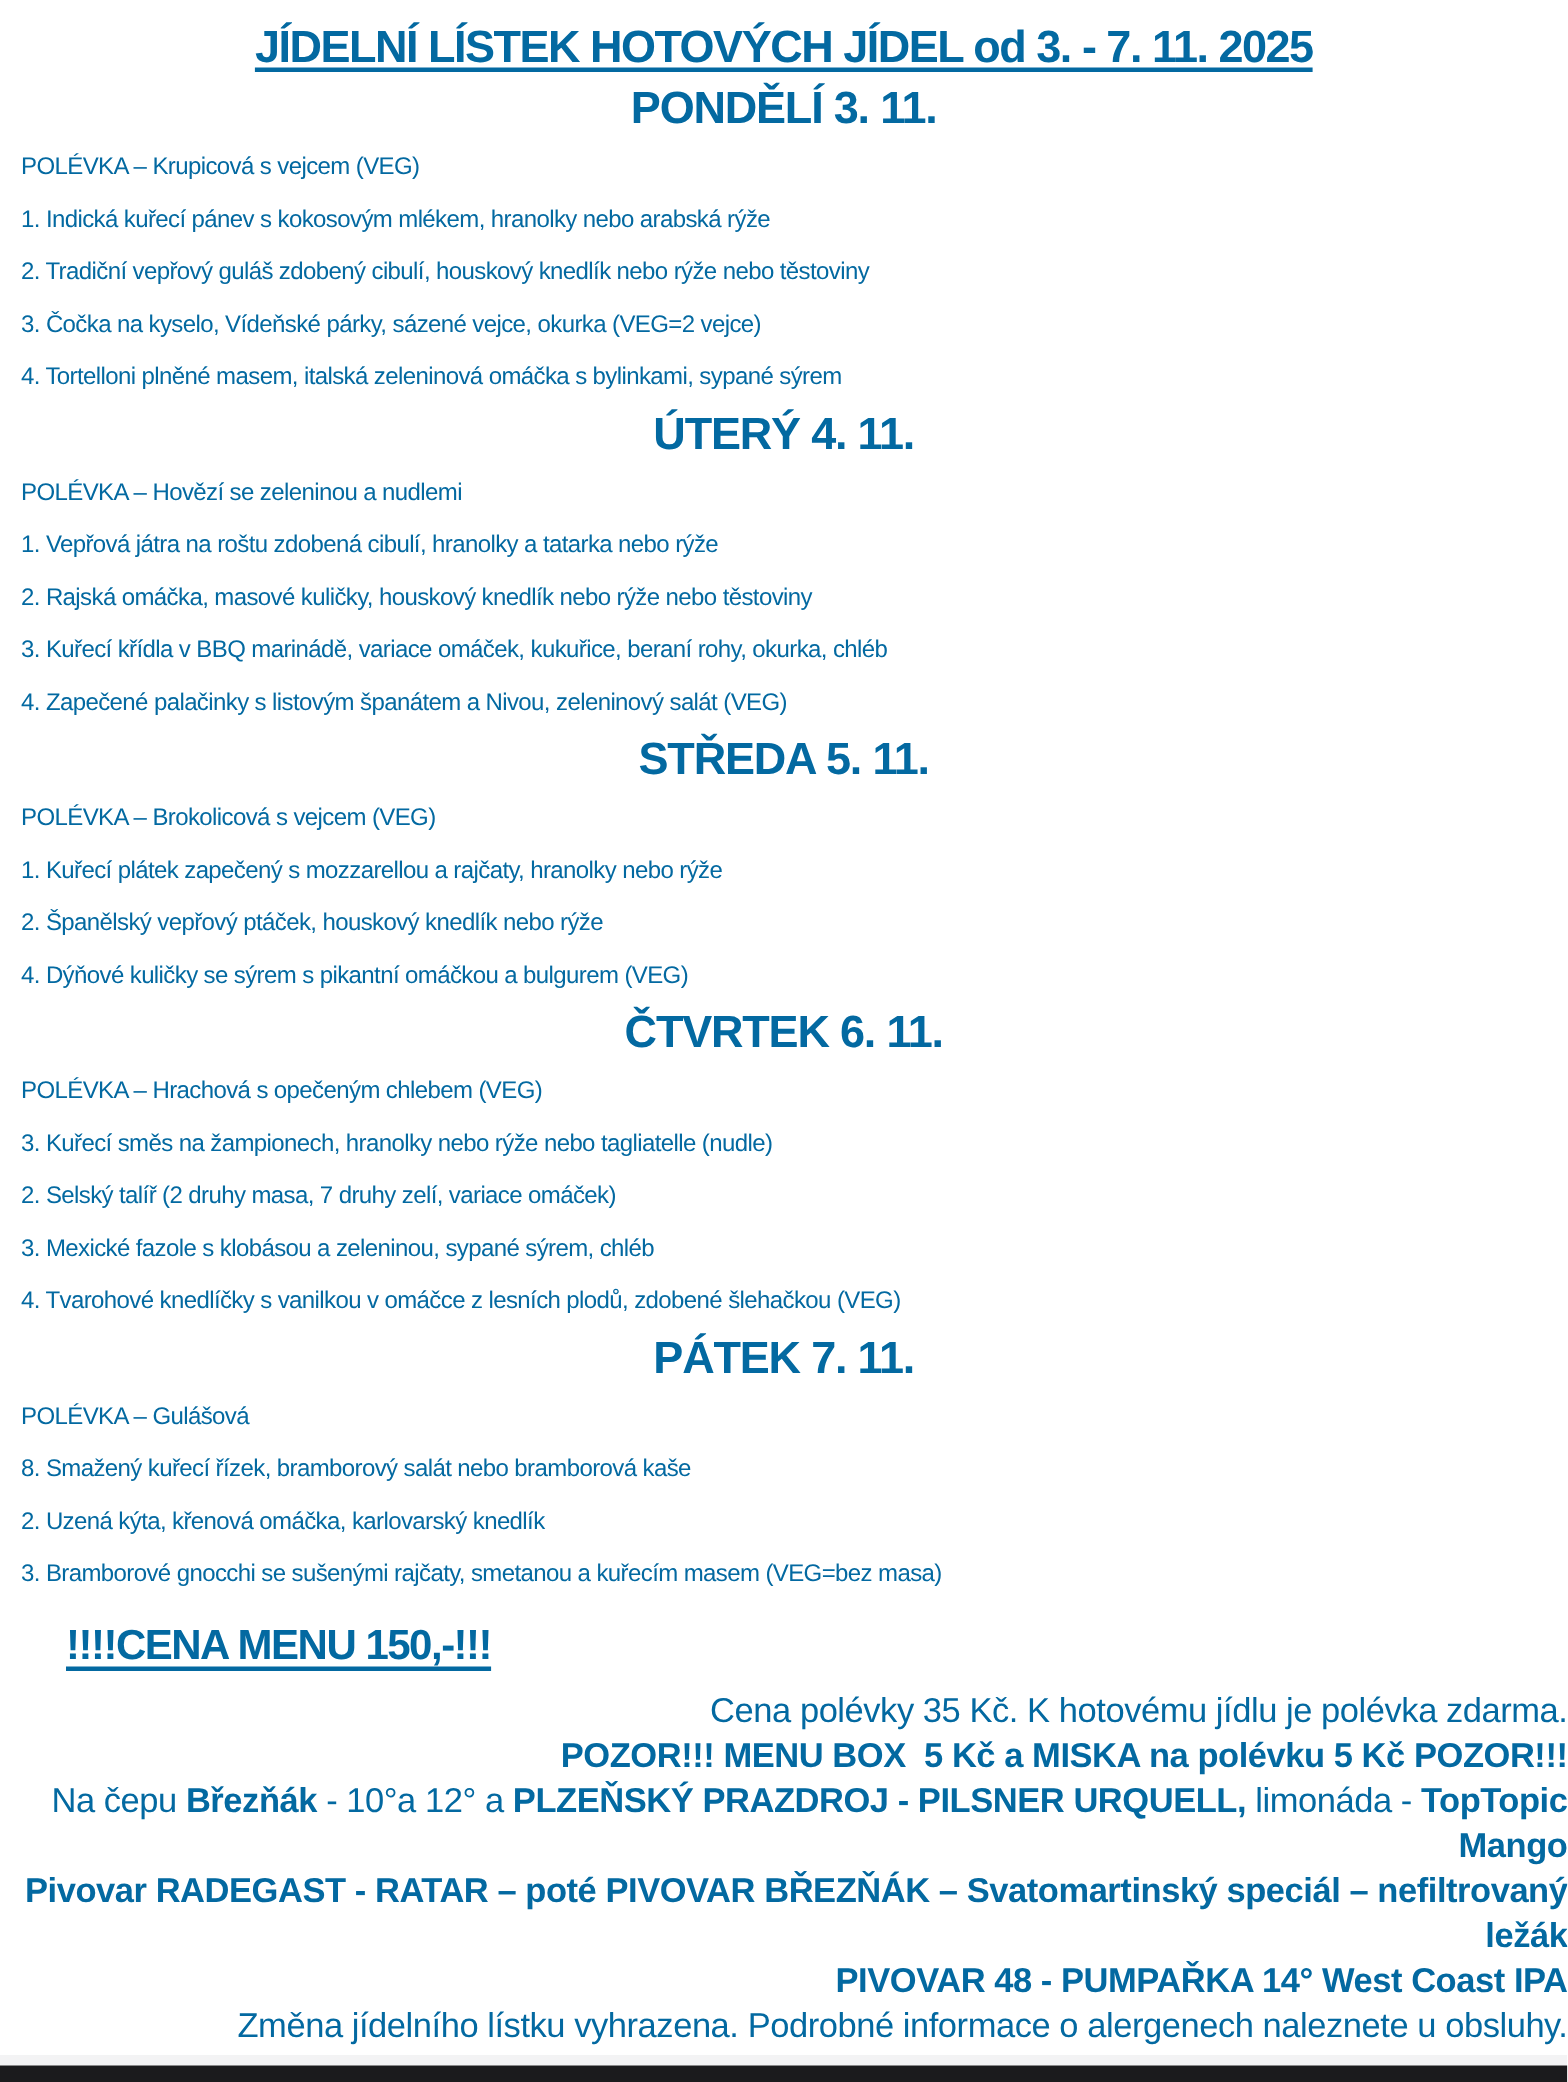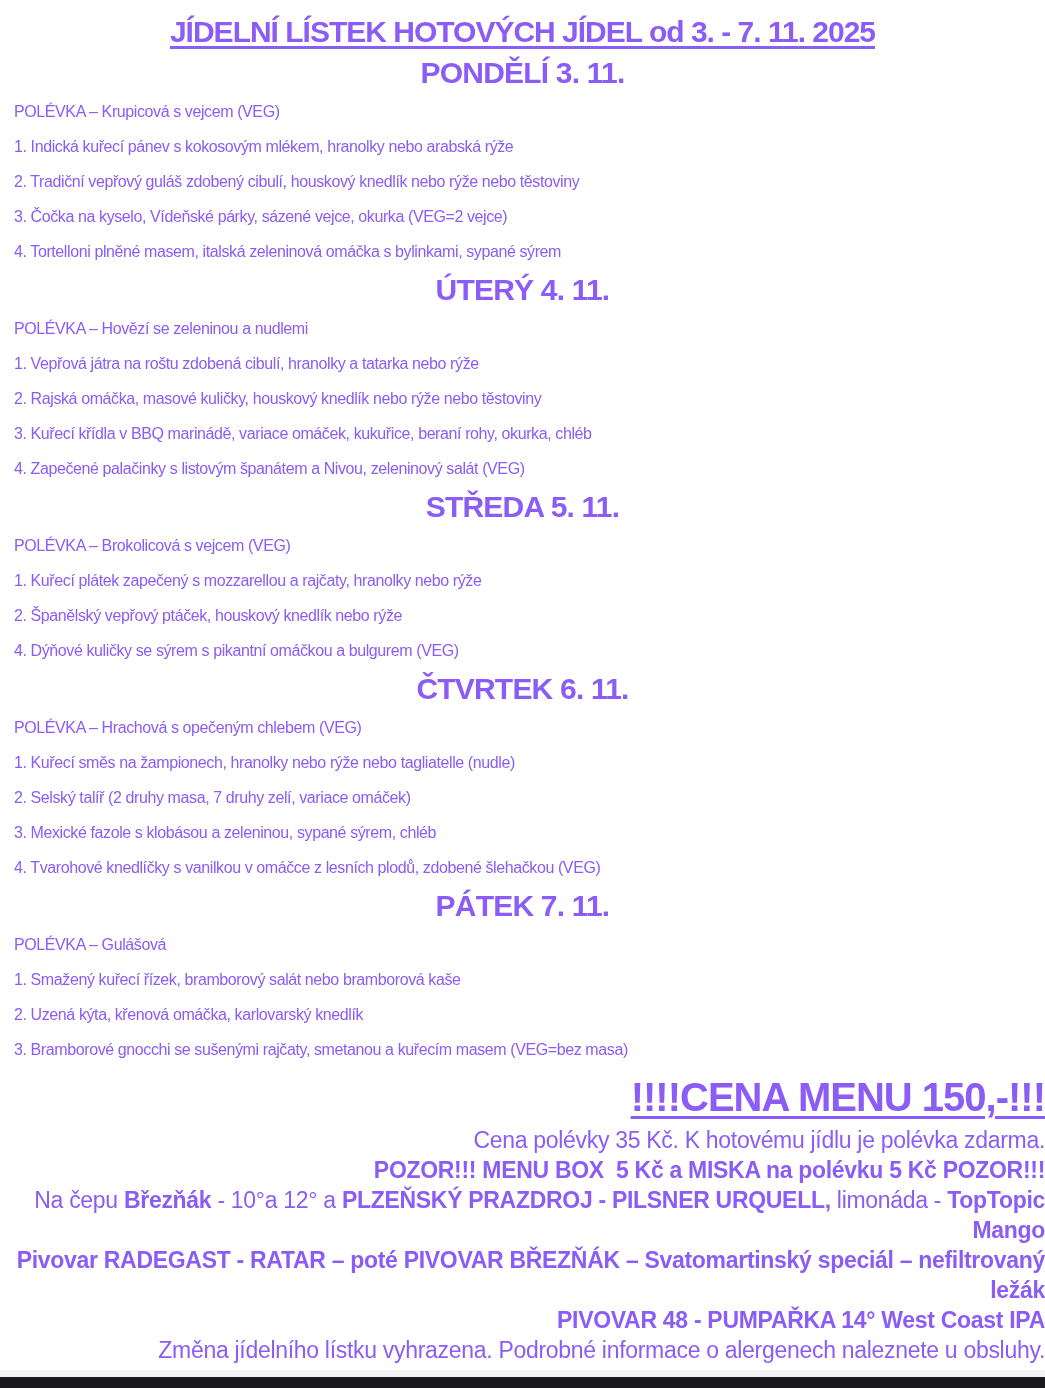--- a/index.html
+++ b/index.html
@@ -1,21 +1,21 @@
 <!DOCTYPE html>
 <html lang="cs"><head>
 <meta charset="utf-8">
 <style>
   html, body { margin: 0; padding: 0; background: #ffffff; }
   .page {
     position: relative;
     width: 1045px;
     height: 1388px;
     background: #ffffff;
-    color: #8b5cf6;
+    color: #0369a1;
     font-family: "Liberation Sans", sans-serif;
     overflow: hidden;
   }
   .title {
     margin: 12px 0 0 0;
     text-align: center;
     font-size: 30px;
     line-height: 40px;
     font-weight: bold;
     letter-spacing: -1px;
@@ -36,28 +36,29 @@
   .line {
     margin: 0;
     padding-left: 14px;
     font-size: 16px;
     line-height: 35px;
     letter-spacing: -0.4px;
     white-space: nowrap;
   }
   .price {
     margin: 6px 0 4px 0;
-    text-align: right;
-    font-size: 40px;
+    text-align: left;
+    font-size: 28px;
     line-height: 48px;
     font-weight: bold;
     letter-spacing: -1px;
     text-decoration: underline;
     text-decoration-thickness: 3px;
     text-underline-offset: 5px;
+    padding-left: 44px;
   }
   .f {
     margin: 0;
     text-align: right;
     font-size: 23px;
     line-height: 30px;
     letter-spacing: -0.3px;
     white-space: pre-wrap;
   }
   .b { font-weight: bold; }
@@ -103,29 +104,29 @@
       <section class="day">
         <h2 class="day-h">STŘEDA 5. 11.</h2>
         <p class="line soup">POLÉVKA – Brokolicová s vejcem (VEG)</p>
         <p class="line">1. Kuřecí plátek zapečený s mozzarellou a rajčaty, hranolky nebo rýže</p>
         <p class="line">2. Španělský vepřový ptáček, houskový knedlík nebo rýže</p>
         <p class="line">4. Dýňové kuličky se sýrem s pikantní omáčkou a bulgurem (VEG)</p>
       </section>
       <section class="day">
         <h2 class="day-h">ČTVRTEK 6. 11.</h2>
         <p class="line soup">POLÉVKA – Hrachová s opečeným chlebem (VEG)</p>
-        <p class="line">1. Kuřecí směs na žampionech, hranolky nebo rýže nebo tagliatelle (nudle)</p>
+        <p class="line">3. Kuřecí směs na žampionech, hranolky nebo rýže nebo tagliatelle (nudle)</p>
         <p class="line">2. Selský talíř (2 druhy masa, 7 druhy zelí, variace omáček)</p>
         <p class="line">3. Mexické fazole s klobásou a zeleninou, sypané sýrem, chléb</p>
         <p class="line">4. Tvarohové knedlíčky s vanilkou v omáčce z lesních plodů, zdobené šlehačkou (VEG)</p>
       </section>
       <section class="day">
         <h2 class="day-h">PÁTEK 7. 11.</h2>
         <p class="line soup">POLÉVKA – Gulášová</p>
-        <p class="line">1. Smažený kuřecí řízek, bramborový salát nebo bramborová kaše</p>
+        <p class="line">8. Smažený kuřecí řízek, bramborový salát nebo bramborová kaše</p>
         <p class="line">2. Uzená kýta, křenová omáčka, karlovarský knedlík</p>
         <p class="line">3. Bramborové gnocchi se sušenými rajčaty, smetanou a kuřecím masem (VEG=bez masa)</p>
       </section>
     </div>
 
   <h2 class="price">!!!!CENA MENU 150,-!!!</h2>
 
   <div class="footer">
     <p class="f">Cena polévky 35 Kč. K hotovému jídlu je polévka zdarma.</p>
     <p class="f b">POZOR!!! MENU BOX  5 Kč a MISKA na polévku 5 Kč POZOR!!!</p>

